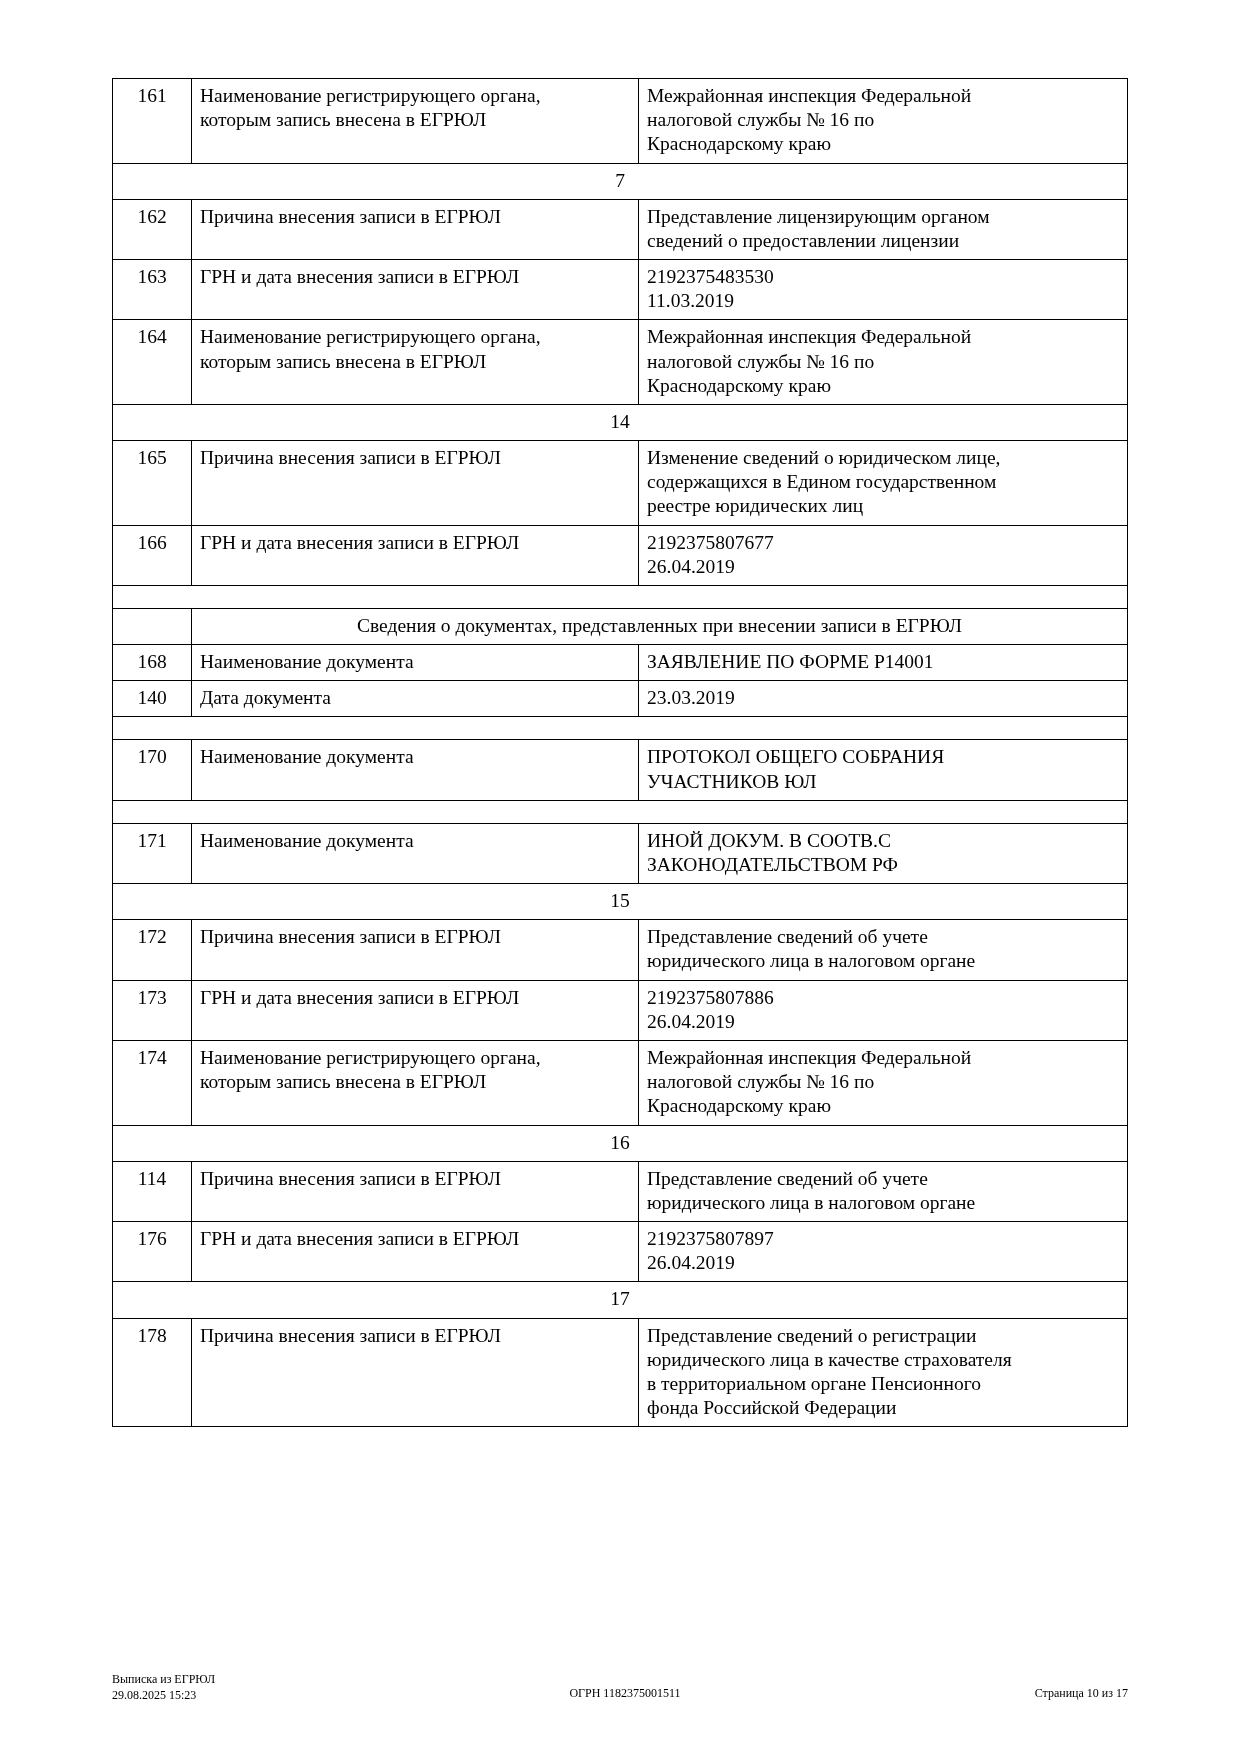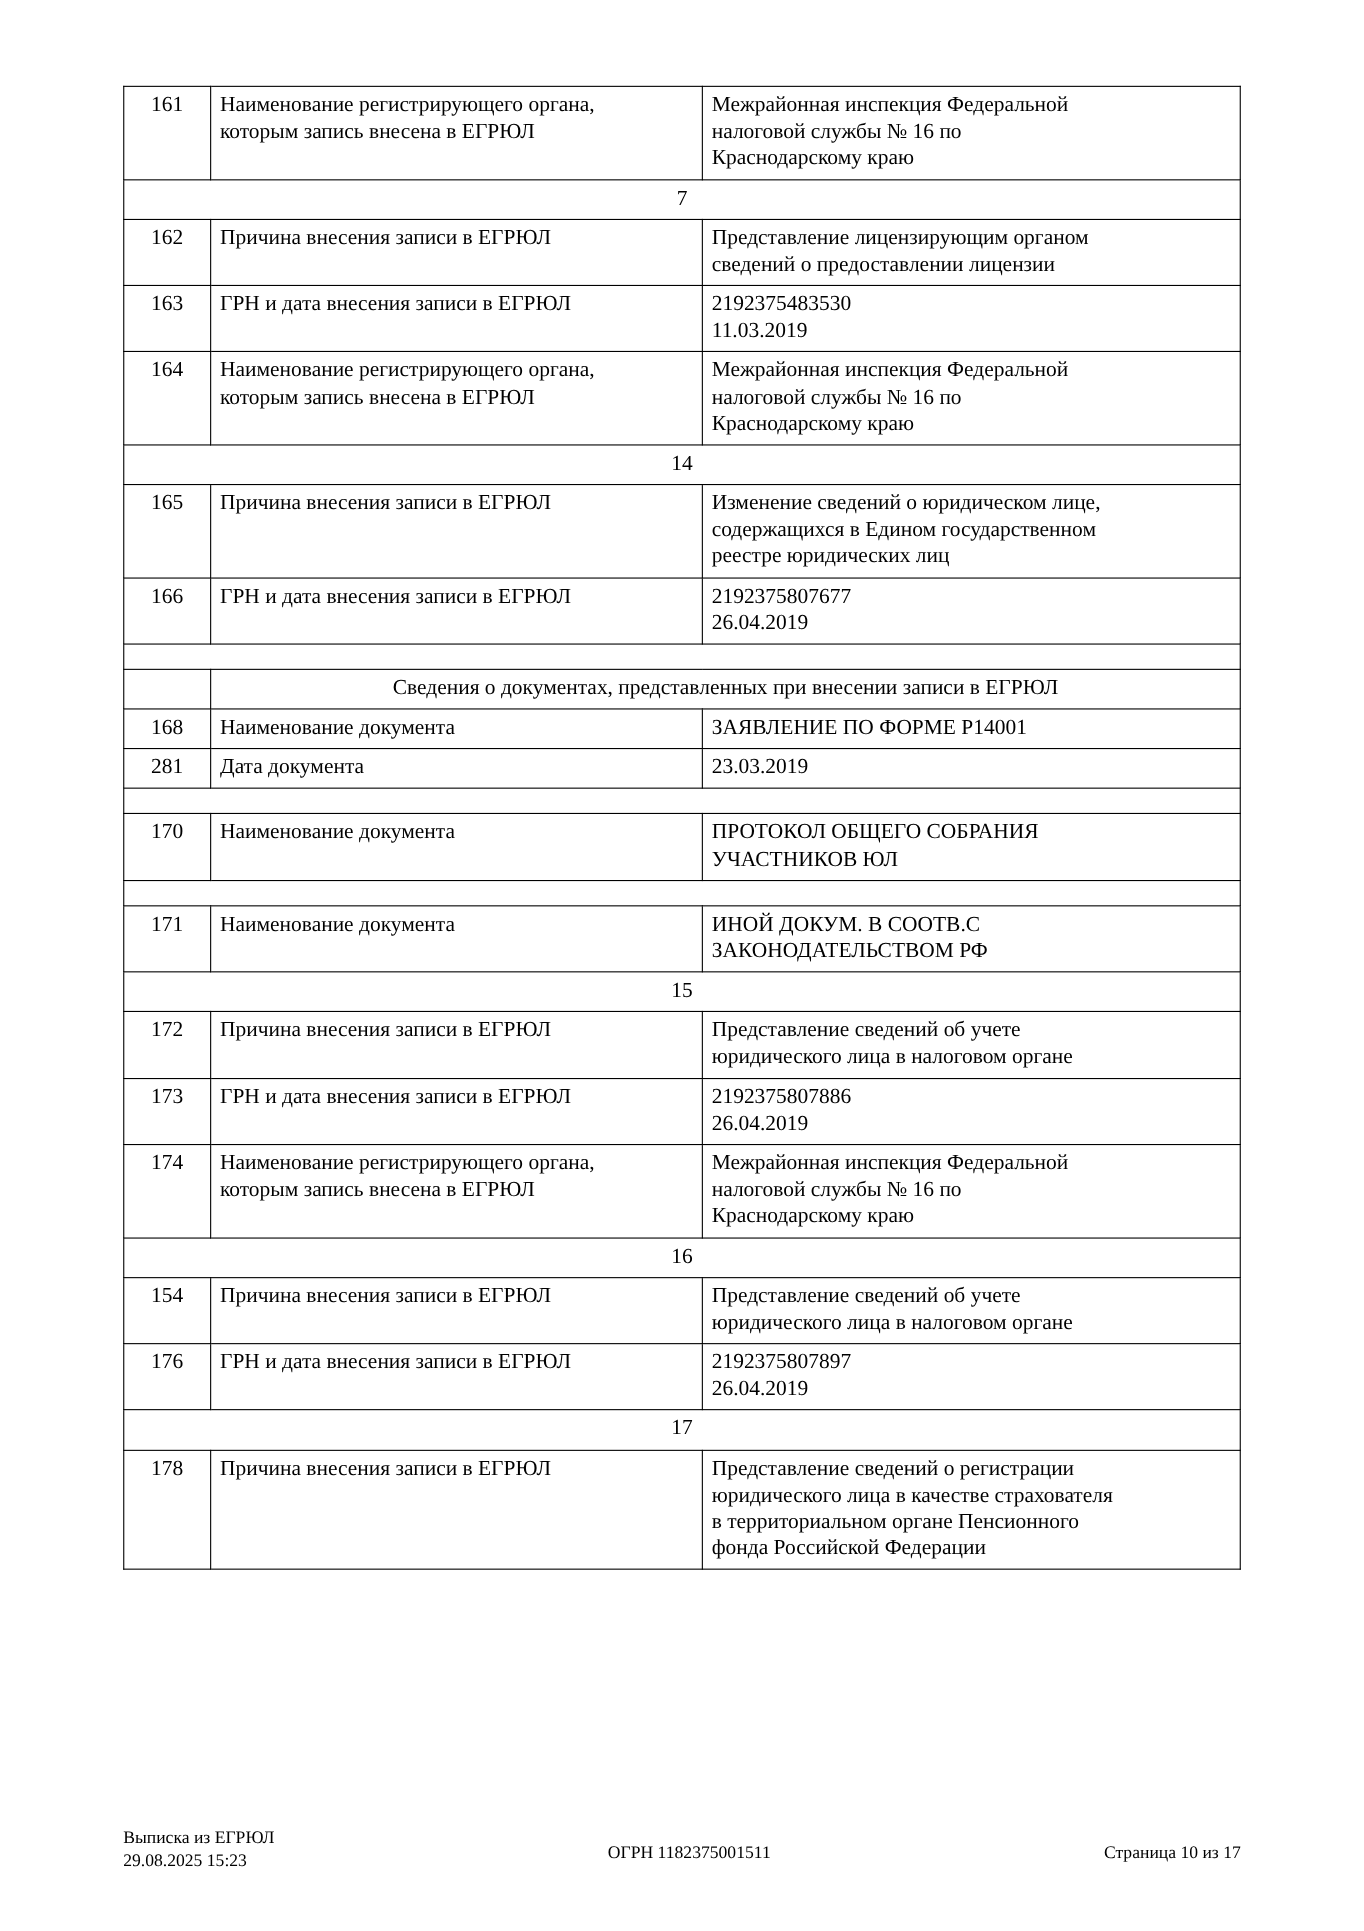--- a/index.html
+++ b/index.html
@@ -53,21 +53,21 @@
     padding: 0;
   }
   td.full {
     text-align: center;
   }
   .footer {
     position: absolute;
     left: 112px;
     right: 112px;
     bottom: 52px;
-    font-size: 16px;
+    font-size: 12px;
     line-height: 1.35;
   }
   .footer-row {
     display: flex;
     justify-content: space-between;
     align-items: flex-start;
   }
   .footer-left {
     text-align: left;
     white-space: pre-line;
@@ -143,21 +143,21 @@
         <tr>
           <td class="num">&nbsp;</td>
           <td colspan="2" class="full">Сведения о документах, представленных при внесении записи в ЕГРЮЛ</td>
         </tr>
         <tr>
           <td class="num">168</td>
           <td class="label nowrapline">Наименование документа</td>
           <td class="value nowrapline">ЗАЯВЛЕНИЕ ПО ФОРМЕ Р14001</td>
         </tr>
         <tr>
-          <td class="num">281</td>
+          <td class="num">140</td>
           <td class="label nowrapline">Дата документа</td>
           <td class="value nowrapline">23.03.2019</td>
         </tr>
         <tr class="spacer">
           <td colspan="3"></td>
         </tr>
         <tr>
           <td class="num">170</td>
           <td class="label nowrapline">Наименование документа</td>
           <td class="value nowrapline">ПРОТОКОЛ ОБЩЕГО СОБРАНИЯ
@@ -192,21 +192,21 @@
           <td class="label nowrapline">Наименование регистрирующего органа,
 которым запись внесена в ЕГРЮЛ</td>
           <td class="value nowrapline">Межрайонная инспекция Федеральной
 налоговой службы № 16 по
 Краснодарскому краю</td>
         </tr>
         <tr>
           <td colspan="3" class="section">16</td>
         </tr>
         <tr>
-          <td class="num">154</td>
+          <td class="num">114</td>
           <td class="label nowrapline">Причина внесения записи в ЕГРЮЛ</td>
           <td class="value nowrapline">Представление сведений об учете
 юридического лица в налоговом органе</td>
         </tr>
         <tr>
           <td class="num">176</td>
           <td class="label nowrapline">ГРН и дата внесения записи в ЕГРЮЛ</td>
           <td class="value nowrapline">2192375807897
 26.04.2019</td>
         </tr>

